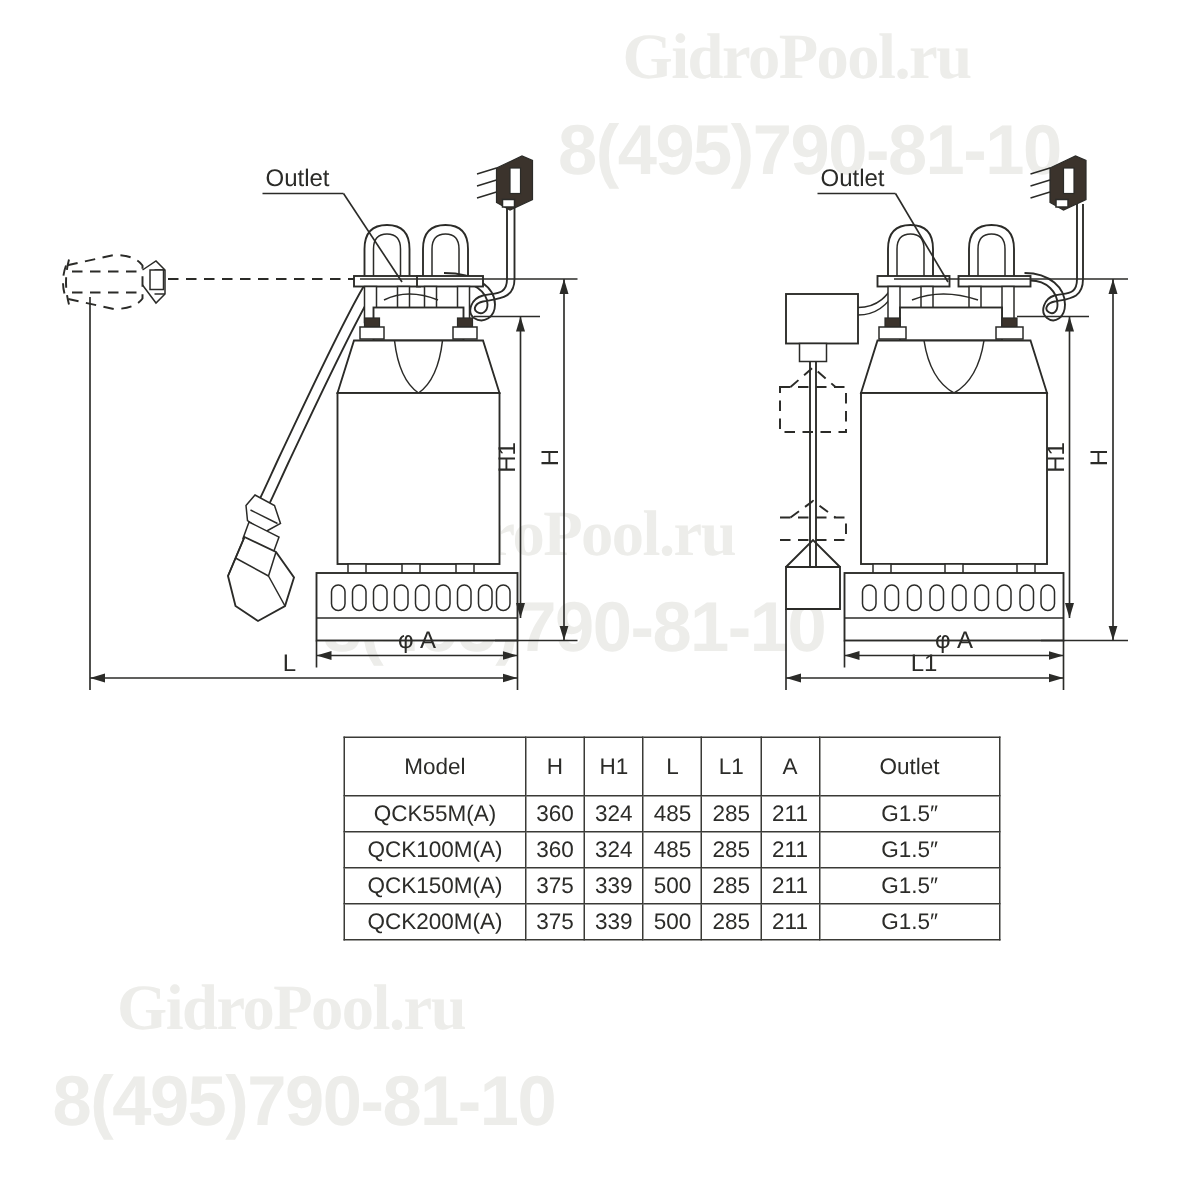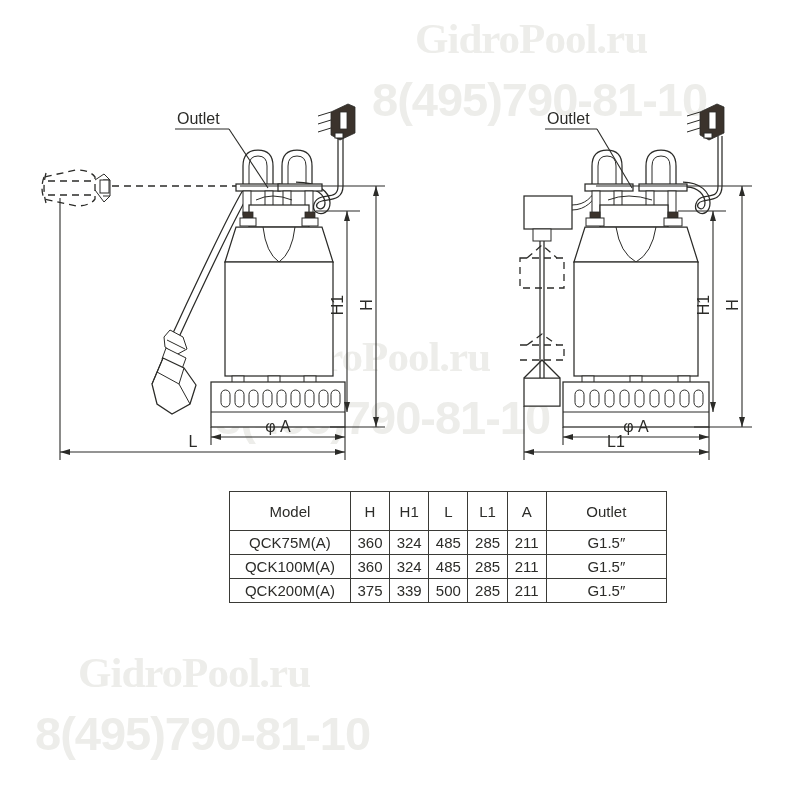--- a/index.html
+++ b/index.html
@@ -364,38 +364,47 @@
         <th class="col-num">H</th>
         <th class="col-num">H1</th>
         <th class="col-num">L</th>
         <th class="col-num">L1</th>
         <th class="col-num">A</th>
         <th class="col-outlet">Outlet</th>
       </tr>
     </thead>
     <tbody id="spec-table-body">
         <tr>
-          <td class="model-cell">QCK75M(A)</td>
+          <td class="model-cell">QCK55M(A)</td>
           <td class="col-num">360</td>
           <td class="col-num">324</td>
           <td class="col-num">485</td>
           <td class="col-num">285</td>
           <td class="col-num">211</td>
           <td class="col-outlet">G1.5″</td>
         </tr>
         <tr>
           <td class="model-cell">QCK100M(A)</td>
           <td class="col-num">360</td>
           <td class="col-num">324</td>
           <td class="col-num">485</td>
           <td class="col-num">285</td>
           <td class="col-num">211</td>
           <td class="col-outlet">G1.5″</td>
         </tr>
         <tr>
+          <td class="model-cell">QCK150M(A)</td>
+          <td class="col-num">375</td>
+          <td class="col-num">339</td>
+          <td class="col-num">500</td>
+          <td class="col-num">285</td>
+          <td class="col-num">211</td>
+          <td class="col-outlet">G1.5″</td>
+        </tr>
+        <tr>
           <td class="model-cell">QCK200M(A)</td>
           <td class="col-num">375</td>
           <td class="col-num">339</td>
           <td class="col-num">500</td>
           <td class="col-num">285</td>
           <td class="col-num">211</td>
           <td class="col-outlet">G1.5″</td>
         </tr>
       </tbody>
   </table>

